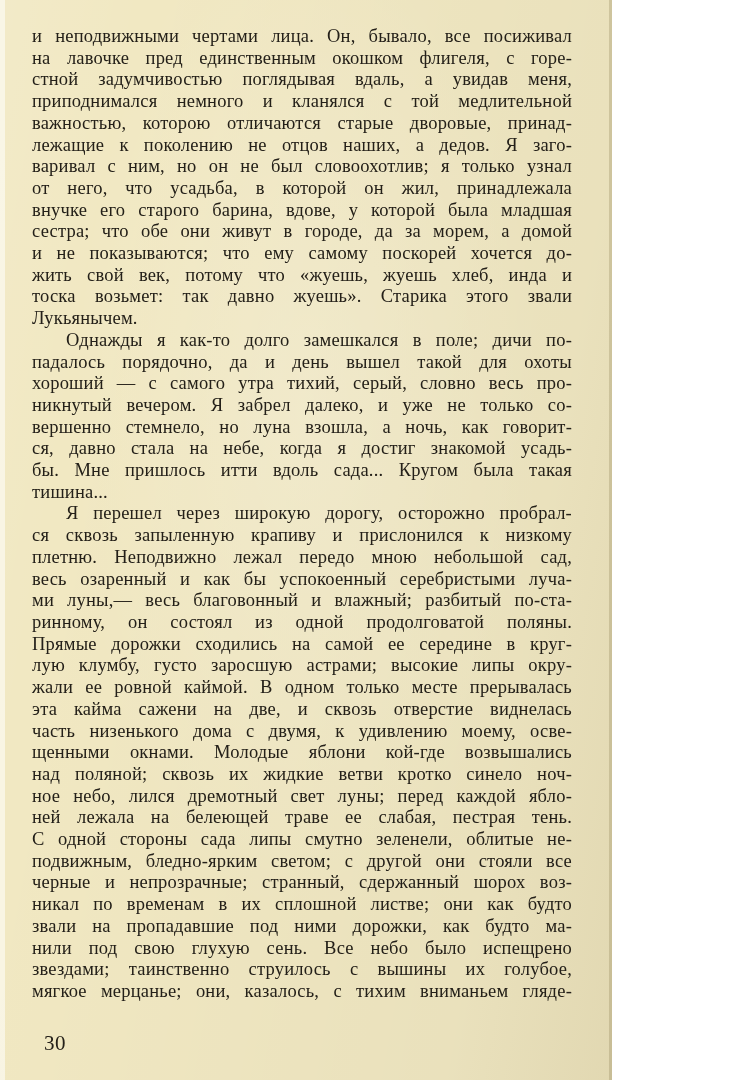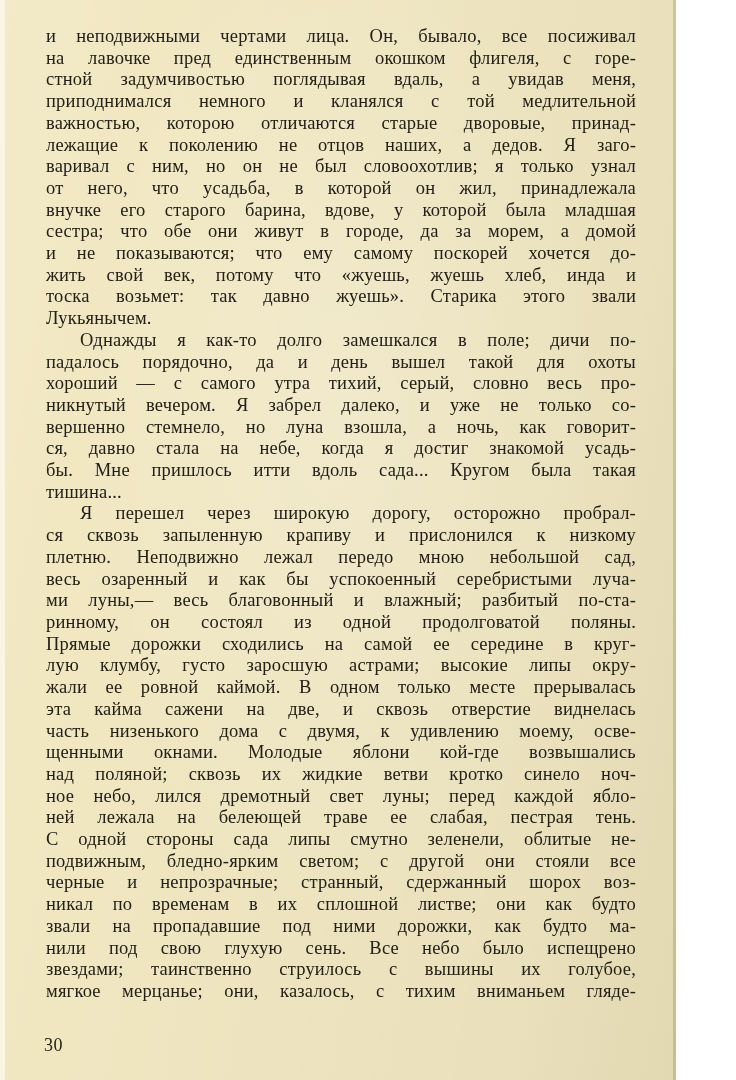--- a/index.html
+++ b/index.html
@@ -7,24 +7,24 @@
     padding: 0;
   }
   body {
     width: 736px;
     height: 1080px;
     overflow: hidden;
     font-family: "Liberation Serif", "DejaVu Serif", serif;
   }
   .page {
     position: relative;
-    width: 676px;
+    width: 612px;
     height: 1080px;
     box-sizing: border-box;
-    padding: 26px 40px 0 46px;
+    padding: 26px 40px 0 32px;
     background: var(--paper, #f1e8c2);
     background-image:
       radial-gradient(ellipse at 50% 38%, rgba(255,255,255,0.18) 0%, rgba(255,255,255,0) 55%),
       linear-gradient(100deg, rgba(255,255,255,0.10) 0%, rgba(0,0,0,0.00) 18%, rgba(0,0,0,0.03) 80%, rgba(90,75,35,0.10) 100%);
   }
   .scan-edge-left {
     position: absolute;
     left: 0; top: 0; bottom: 0;
     width: 5px;
     background: rgba(255,255,255,0.55);
@@ -51,21 +51,21 @@
     -moz-text-align-last: justify;
   }
   .para.indent {
     text-indent: 34px;
     margin-top: 0;
   }
   .page-number {
     position: absolute;
     left: 44px;
     bottom: 24px;
-    font-size: 18px;
+    font-size: 21px;
     color: var(--ink, #242019);
     letter-spacing: 0.5px;
   }
 </style>
 </head>
 <body>
 
 <div class="page">
   <div class="scan-edge-left"></div>
   <div class="scan-edge-right"></div>

